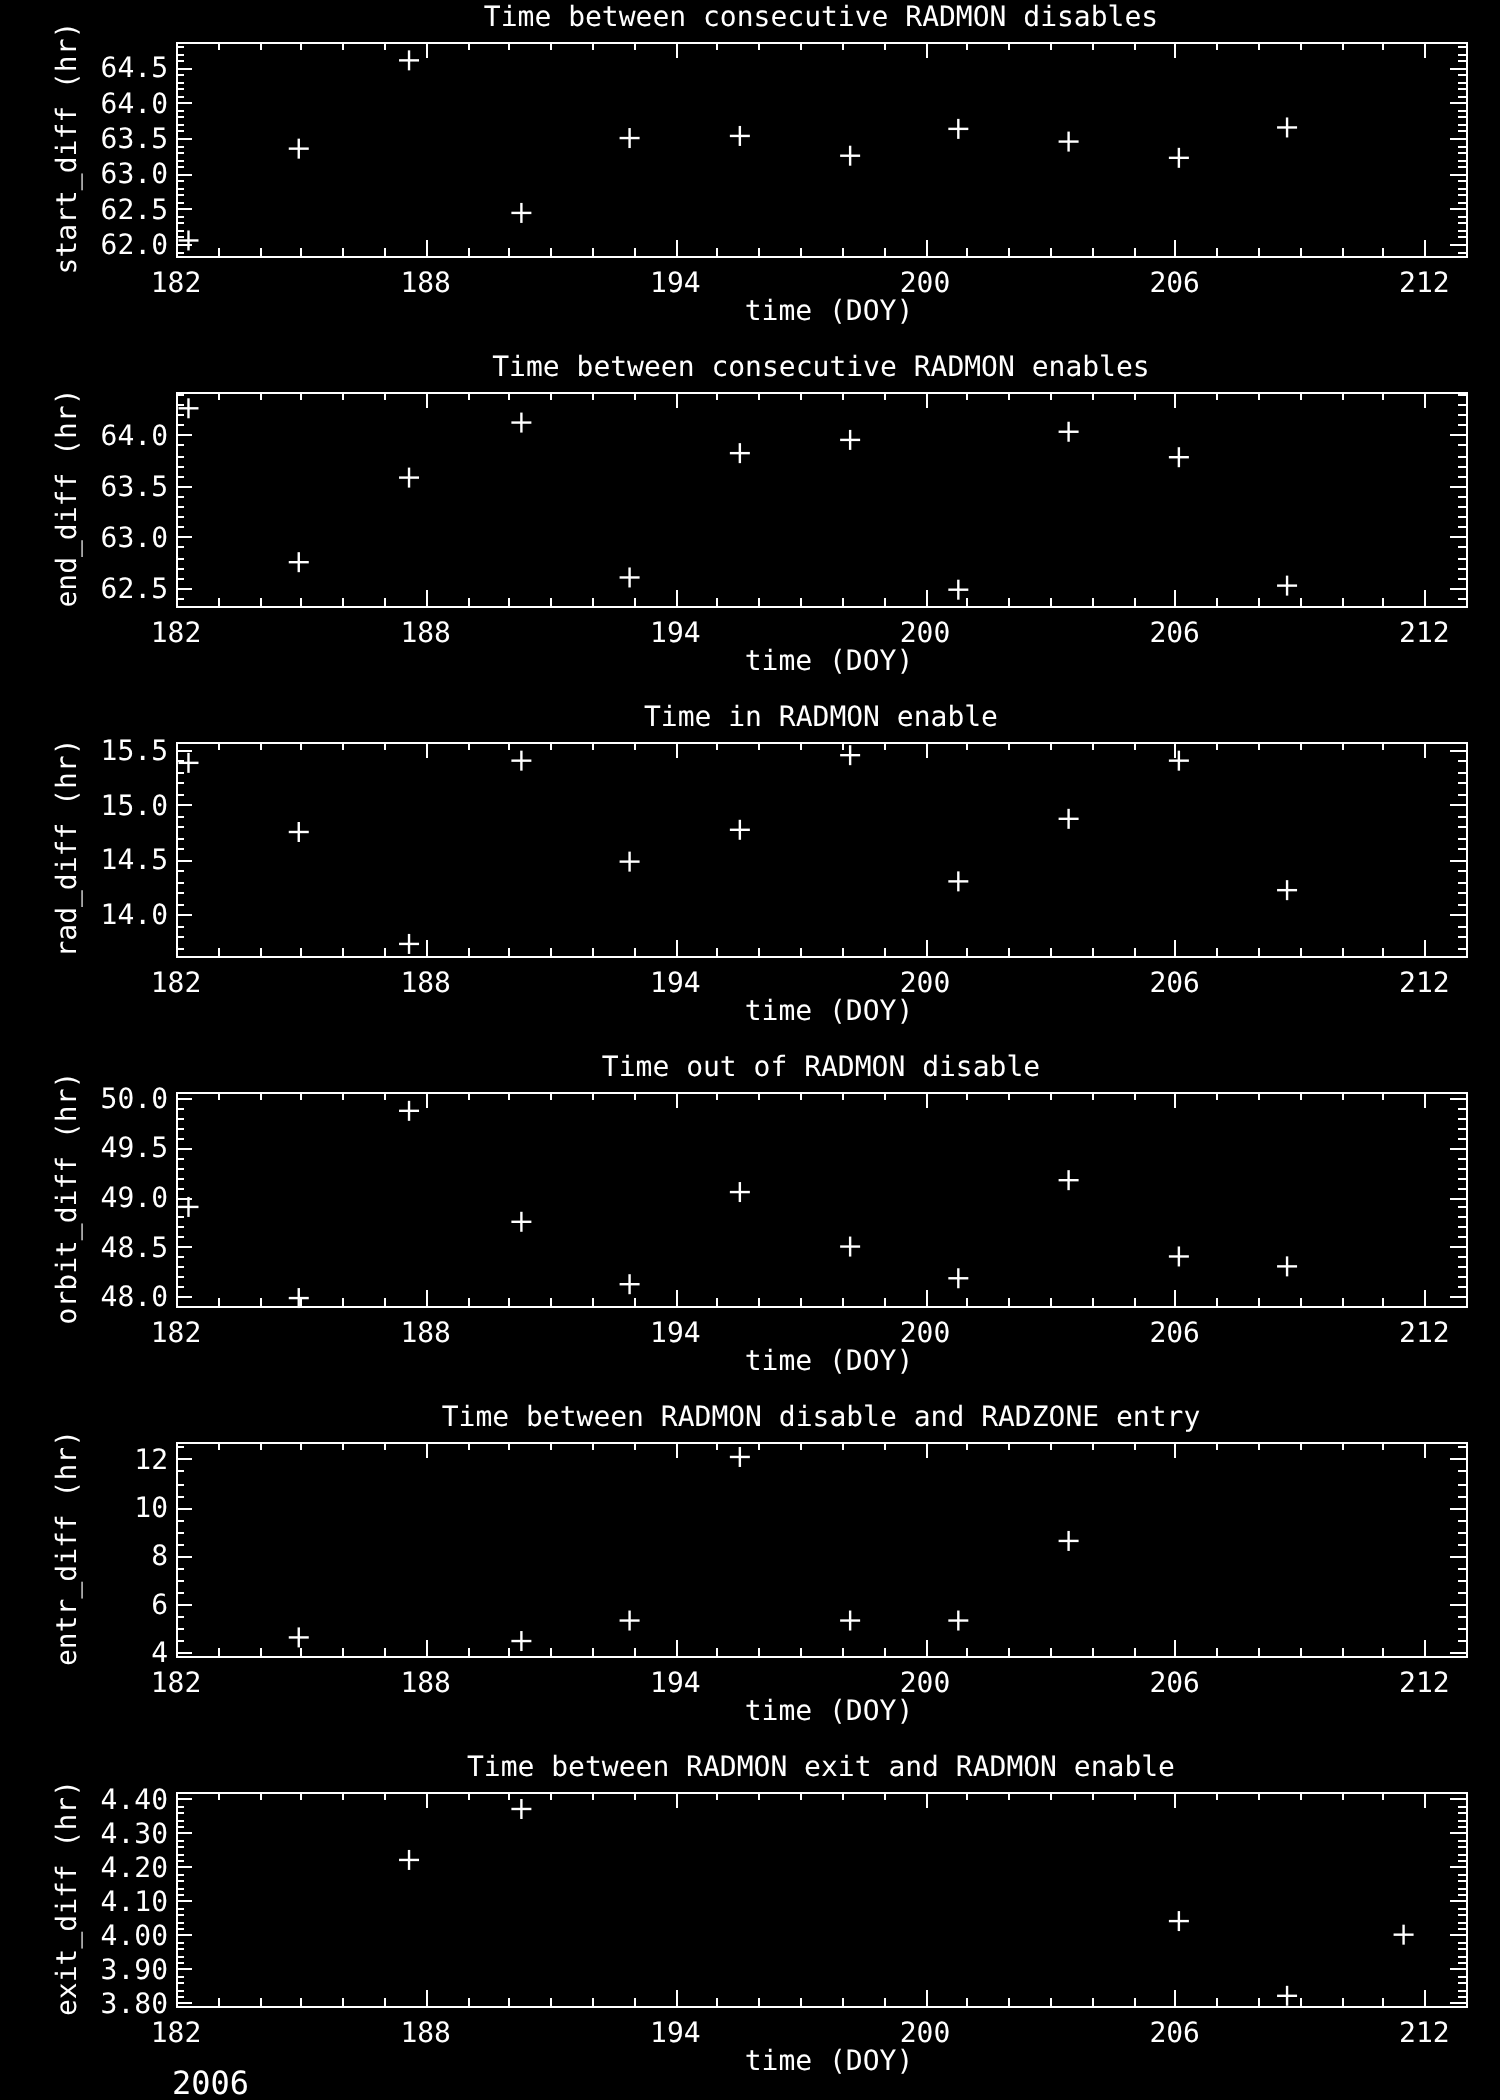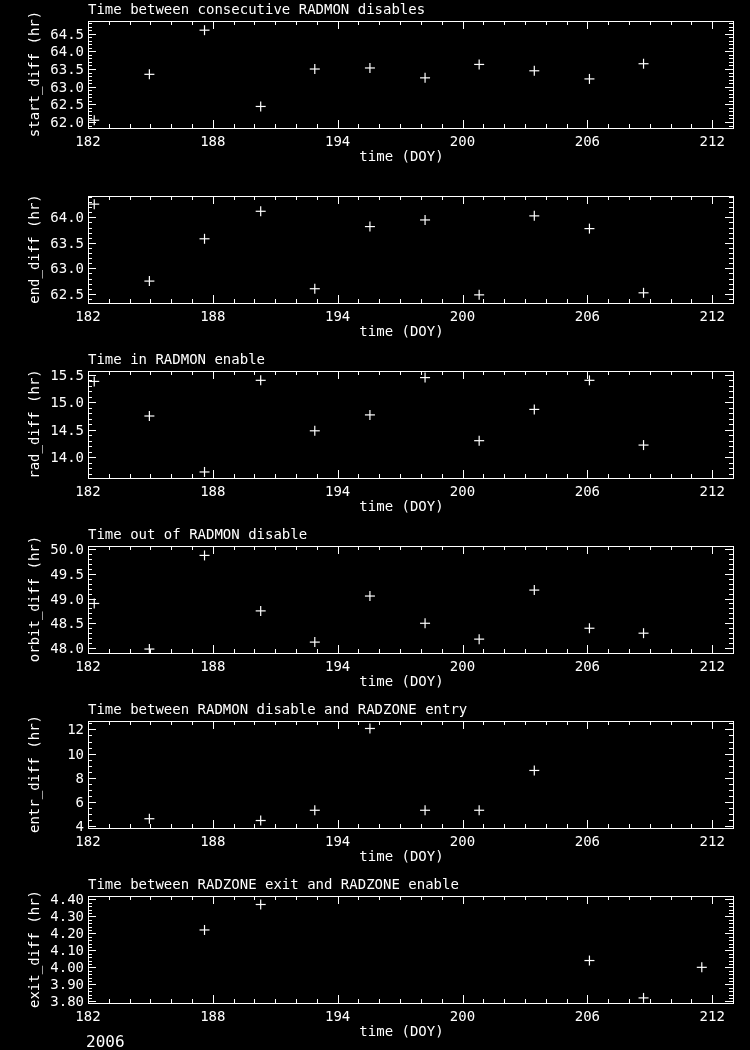--- a/index.html
+++ b/index.html
@@ -8,25 +8,25 @@
     width: 750px; height: 1050px;
     overflow: hidden;
     font-family: "DejaVu Sans Mono", monospace;
     color: #ffffff;
   }
   .figure { position: relative; width: 750px; height: 1050px; background:#000; }
   .panel  { position: absolute; left: 0; width: 750px; height: 175px; }
   .panel svg { position: absolute; left: 0; top: 0; }
   .ptitle {
     position: absolute; left: 88px; width: 645px; top: 1px;
-    font-size: 14px; letter-spacing: 0px;
+    text-align: center; font-size: 14px; letter-spacing: 0px;
     white-space: pre; color: #ffffff;
   }
   .xlab {
-    position: absolute; left: 79px; width: 645px; top: 148px;
+    position: absolute; left: 92px; width: 645px; top: 148px;
     text-align: center; font-size: 14px; white-space: pre; color:#ffffff;
   }
   .ylab {
     position: absolute; left: 26px; top: 74px;
     transform-origin: 0 0;
     transform: rotate(-90deg) translateX(-50%);
     font-size: 14px; white-space: nowrap; color:#ffffff;
   }
   .year {
     position: absolute; left: 86px; top: 1032px;
@@ -388,20 +388,21 @@
         <line x1="425.06451612903203" y1="39.94761904761897" x2="425.06451612903203" y2="49.94761904761897" stroke="#ffffff" stroke-width="1.2"></line>
         <line x1="474.1612903225809" y1="119.84761904761923" x2="484.1612903225809" y2="119.84761904761923" stroke="#ffffff" stroke-width="1.2"></line>
         <line x1="479.1612903225809" y1="114.84761904761923" x2="479.1612903225809" y2="124.84761904761923" stroke="#ffffff" stroke-width="1.2"></line>
         <line x1="529.2983870967739" y1="40.87142857142859" x2="539.2983870967739" y2="40.87142857142859" stroke="#ffffff" stroke-width="1.2"></line>
         <line x1="534.2983870967739" y1="35.87142857142859" x2="534.2983870967739" y2="45.87142857142859" stroke="#ffffff" stroke-width="1.2"></line>
         <line x1="584.4354838709676" y1="53.609523809523814" x2="594.4354838709676" y2="53.609523809523814" stroke="#ffffff" stroke-width="1.2"></line>
         <line x1="589.4354838709676" y1="48.609523809523814" x2="589.4354838709676" y2="58.609523809523814" stroke="#ffffff" stroke-width="1.2"></line>
         <line x1="638.5322580645159" y1="117.80952380952367" x2="648.5322580645159" y2="117.80952380952367" stroke="#ffffff" stroke-width="1.2"></line>
         <line x1="643.5322580645159" y1="112.80952380952367" x2="643.5322580645159" y2="122.80952380952367" stroke="#ffffff" stroke-width="1.2"></line>
       </svg>
+    <div class="ptitle">Time between consecutive RADMON enables</div>
     <div class="ylab">end_diff (hr)</div>
     <div class="xlab">time (DOY)</div>
   </section>
 
   <section class="panel" style="top:350px">
     <svg width="750" height="175">
         <line x1="88.5" y1="128" x2="88.5" y2="124" stroke="#ffffff" stroke-width="1"></line>
         <line x1="88.5" y1="21" x2="88.5" y2="25" stroke="#ffffff" stroke-width="1"></line>
         <line x1="109.5" y1="128" x2="109.5" y2="124" stroke="#ffffff" stroke-width="1"></line>
         <line x1="109.5" y1="21" x2="109.5" y2="25" stroke="#ffffff" stroke-width="1"></line>
@@ -1064,19 +1065,19 @@
         <line x1="204.51612903225794" y1="49.968253968254004" x2="204.51612903225794" y2="59.968253968254004" stroke="#ffffff" stroke-width="1.2"></line>
         <line x1="255.693548387097" y1="29.492063492063465" x2="265.693548387097" y2="29.492063492063465" stroke="#ffffff" stroke-width="1.2"></line>
         <line x1="260.693548387097" y1="24.492063492063465" x2="260.693548387097" y2="34.492063492063465" stroke="#ffffff" stroke-width="1.2"></line>
         <line x1="584.4354838709676" y1="85.53968253968253" x2="594.4354838709676" y2="85.53968253968253" stroke="#ffffff" stroke-width="1.2"></line>
         <line x1="589.4354838709676" y1="80.53968253968253" x2="589.4354838709676" y2="90.53968253968253" stroke="#ffffff" stroke-width="1.2"></line>
         <line x1="638.5322580645159" y1="122.90476190476193" x2="648.5322580645159" y2="122.90476190476193" stroke="#ffffff" stroke-width="1.2"></line>
         <line x1="643.5322580645159" y1="117.90476190476193" x2="643.5322580645159" y2="127.90476190476193" stroke="#ffffff" stroke-width="1.2"></line>
         <line x1="696.7903225806451" y1="92.33333333333333" x2="706.7903225806451" y2="92.33333333333333" stroke="#ffffff" stroke-width="1.2"></line>
         <line x1="701.7903225806451" y1="87.33333333333333" x2="701.7903225806451" y2="97.33333333333333" stroke="#ffffff" stroke-width="1.2"></line>
       </svg>
-    <div class="ptitle">Time between RADZONE exit and RADZONE enable</div>
+    <div class="ptitle">Time between RADMON exit and RADMON enable</div>
     <div class="ylab">exit_diff (hr)</div>
     <div class="xlab">time (DOY)</div>
   </section>
 
   <div class="year">2006</div>
 </div>
 
 </body></html>

